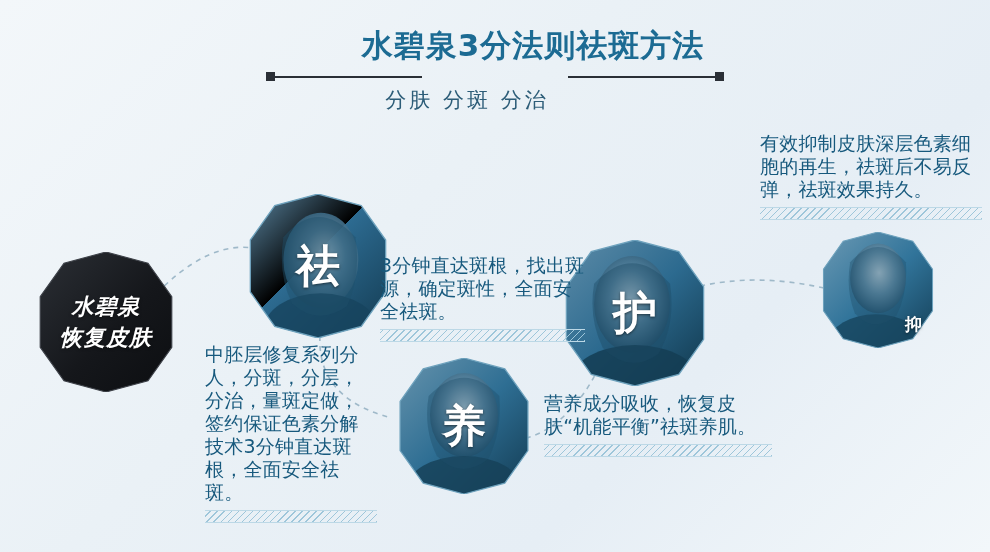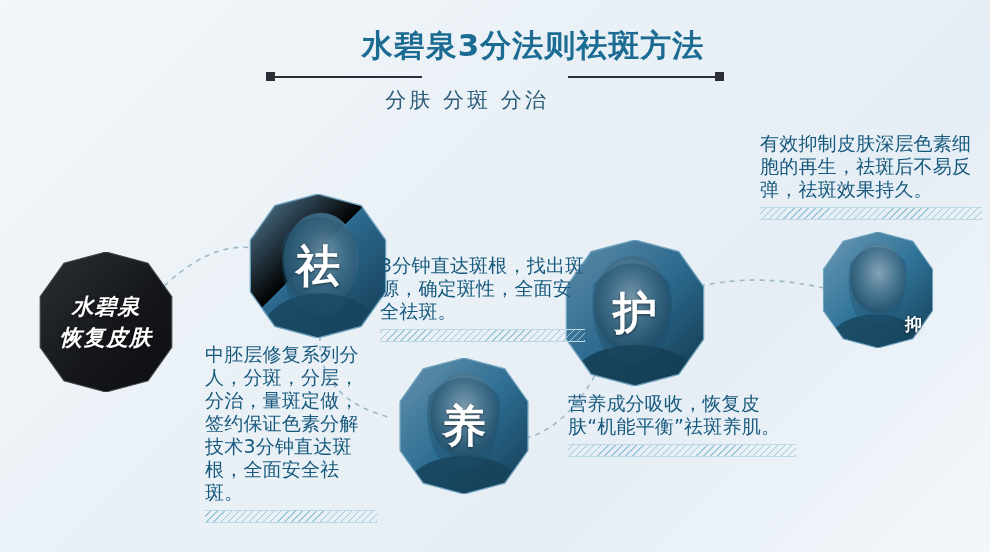--- a/index.html
+++ b/index.html
@@ -137,21 +137,21 @@
     background-image: repeating-linear-gradient(
       -45deg,
       #9ec6da 0px, #9ec6da 1px,
       rgba(255,255,255,0) 1px, rgba(255,255,255,0) 5px
     );
     border-top: 1px solid #bcd8e6;
     border-bottom: 1px solid #bcd8e6;
   }
   #cap-qu   { left: 380px; top: 212px; width: 205px; margin-top: 42px; }
   #cap-zhong{ left: 205px; top: 343px; width: 172px; }
-  #cap-ying { left: 568px; top: 392px; width: 228px; }
+  #cap-ying { left: 544px; top: 392px; width: 228px; }
   #cap-you  { left: 760px; top: 132px; width: 222px; }
 </style>
 </head>
 <body>
 
 <div id="stage">
 
   <div class="title-wrap">
     <h1 class="main-title">水碧泉3分法则祛斑方法</h1>
   </div>

